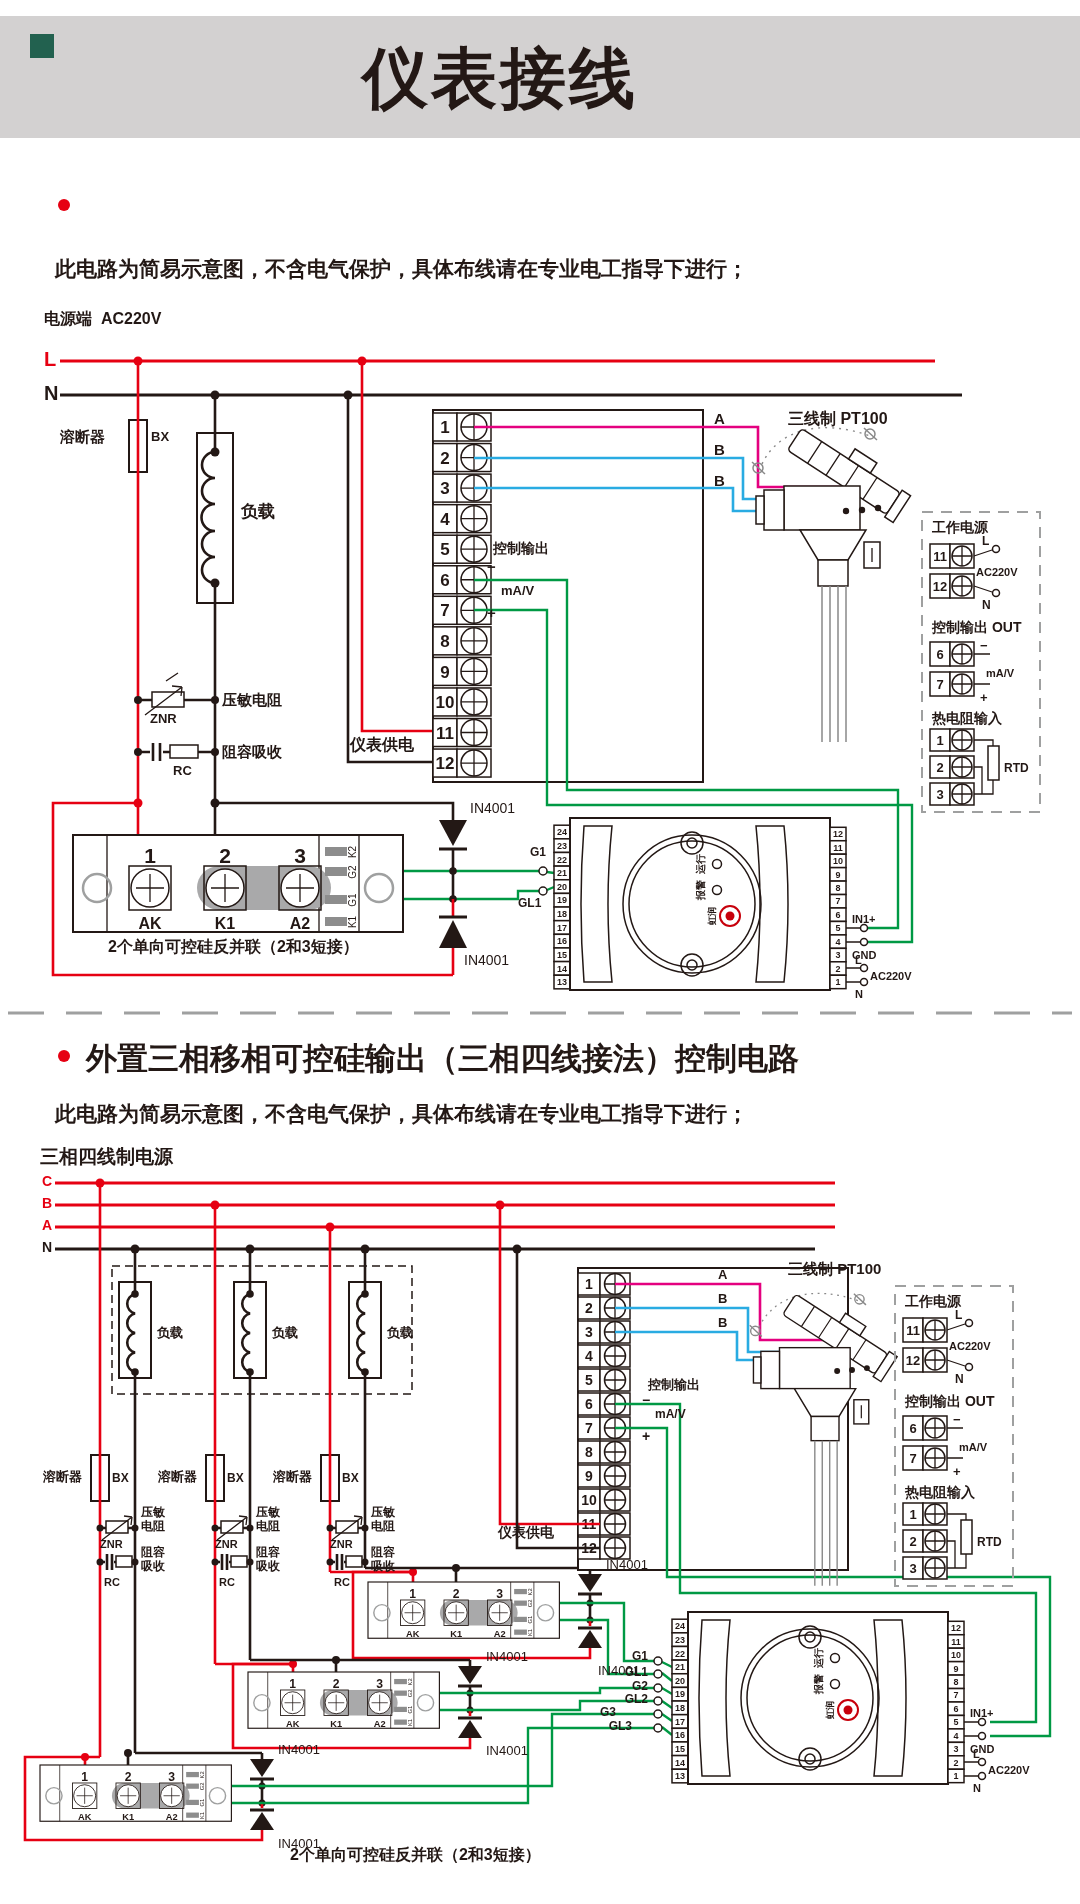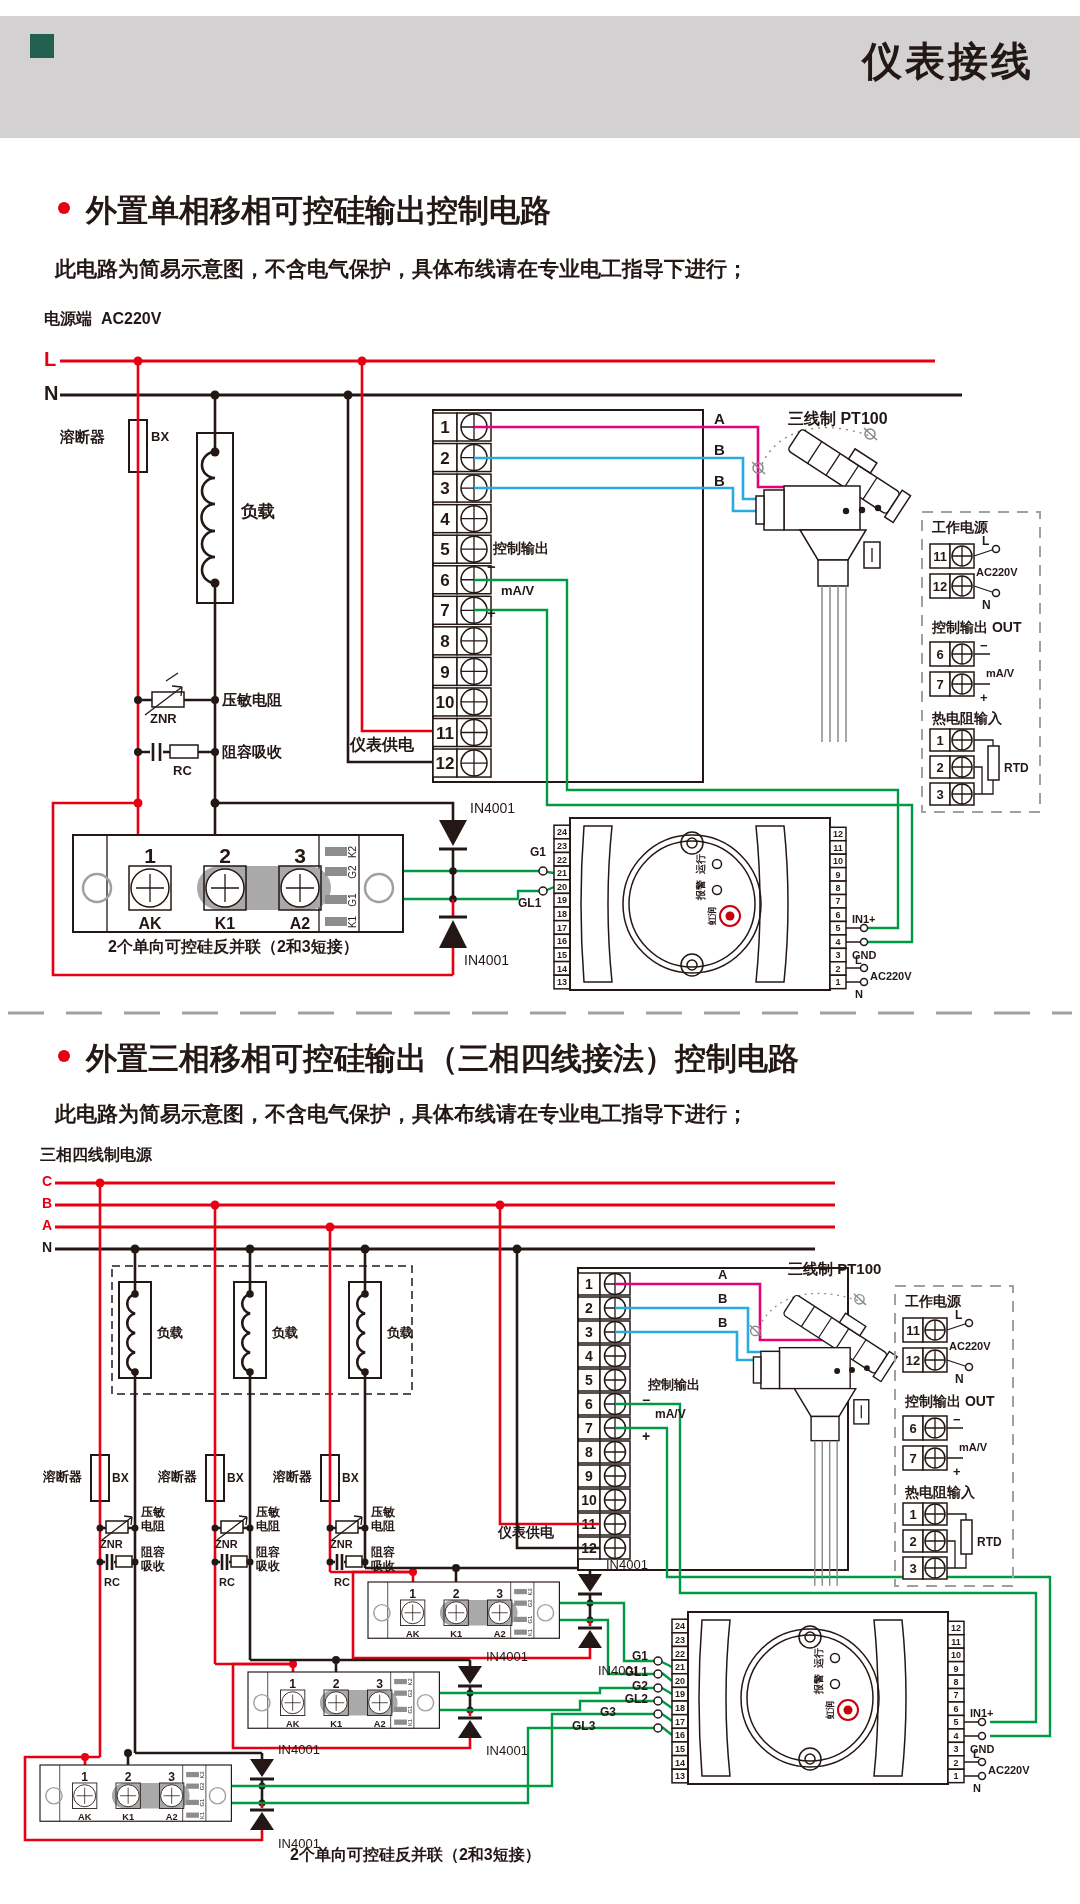--- a/index.html
+++ b/index.html
@@ -4,21 +4,21 @@
 <style>
   html,body{margin:0;padding:0;background:#fff;}
   #page{position:relative;width:1080px;height:1904px;background:#fff;overflow:hidden;
         font-family:"Liberation Sans","DejaVu Sans",sans-serif;color:#231815;}
   svg{position:absolute;left:0;top:0;z-index:1;}
   .lbl{position:absolute;z-index:2;font-weight:bold;white-space:nowrap;color:#231815;line-height:1.15;}
   .red{color:#e60012;}
   .wrap{white-space:normal;}
   .banner{position:absolute;left:0;top:16px;width:1080px;height:122px;background:#d3d1d1;z-index:2;}
   .banner-sq{position:absolute;left:30px;top:18px;width:24px;height:24px;background:#22614f;}
-  .banner-title{position:absolute;top:18px;left:0;width:1000px;text-align:right;font-size:40px;font-weight:bold;letter-spacing:3px;color:#231815;margin-left:34px;}
+  .banner-title{position:absolute;top:18px;left:0;width:1000px;text-align:center;font-size:66px;font-weight:bold;letter-spacing:3px;color:#231815;}
   .banner-sub{position:absolute;top:84px;left:0;width:1000px;text-align:center;font-size:24px;color:#231815;}
   .sec-head{position:absolute;z-index:2;font-size:31px;font-weight:bold;}
   .bullet{display:inline-block;width:12px;height:12px;border-radius:50%;background:#e60012;margin-right:16px;vertical-align:7px;}
   .note{position:absolute;z-index:2;font-size:21px;font-weight:bold;}
   
   .w-red{stroke:#e60012;stroke-width:2.6;fill:none;}
   .w-blk{stroke:#231815;stroke-width:2.6;fill:none;}
   .w-grn{stroke:#009944;stroke-width:2.4;fill:none;}
   .w-blu{stroke:#29abe2;stroke-width:2.6;fill:none;}
   .w-mag{stroke:#e4007f;stroke-width:2.6;fill:none;}
@@ -619,21 +619,21 @@
       <use href="#meter" xlink:href="#meter" transform="translate(672,1612)"></use>
       <use href="#panel" xlink:href="#panel" transform="translate(895,1286)"></use>
     </g>
   </svg>
 
   <div class="banner">
     <div class="banner-sq"></div>
     <div class="banner-title">仪表接线</div>
   </div>
 
-  <div class="sec-head" style="left:58px;top:190px;"><span class="bullet"></span><span>外置单相移相可控硅输出控制电路</span></div>
+  <div class="sec-head" style="left:58px;top:190px;"><span class="bullet"></span></div>
   <div class="note" style="left:55px;top:255px;">此电路为简易示意图，不含电气保护，具体布线请在专业电工指导下进行；</div>
   <div class="lbl" style="left:44px;top:310px;font-size:16px;"><span>电源端</span>&nbsp;&nbsp;<span>AC220V</span></div>
   <div class="lbl red" style="left:44px;top:348px;font-size:20px;">L</div>
   <div class="lbl" style="left:44px;top:382px;font-size:20px;">N</div>
   <div class="lbl" style="left:60px;top:428px;font-size:15px;">溶断器</div>
   <div class="lbl" style="left:151px;top:430px;font-size:13px;">BX</div>
   <div class="lbl" style="left:241px;top:502px;font-size:17px;">负载</div>
   <div class="lbl" style="left:222px;top:691px;font-size:15px;">压敏电阻</div>
   <div class="lbl" style="left:150px;top:712px;font-size:13px;">ZNR</div>
   <div class="lbl" style="left:222px;top:743px;font-size:15px;">阻容吸收</div>
@@ -648,21 +648,21 @@
   <div class="lbl" style="left:714px;top:472px;font-size:15px;">B</div>
   <div class="lbl" style="left:788px;top:410px;font-size:16px;">三线制 PT100</div>
   <div class="lbl" style="left:530px;top:846px;font-size:12px;">G1</div>
   <div class="lbl" style="left:518px;top:897px;font-size:12px;">GL1</div>
   <div class="lbl" style="left:470px;top:800px;font-size:14px;font-weight:normal;">IN4001</div>
   <div class="lbl" style="left:464px;top:952px;font-size:14px;font-weight:normal;">IN4001</div>
   <div class="lbl" style="left:108px;top:938px;font-size:16px;">2个单向可控硅反并联（2和3短接）</div>
 
   <div class="sec-head" style="left:58px;top:1038px;"><span class="bullet"></span><span>外置三相移相可控硅输出（三相四线接法）控制电路</span></div>
   <div class="note" style="left:55px;top:1100px;">此电路为简易示意图，不含电气保护，具体布线请在专业电工指导下进行；</div>
-  <div class="lbl" style="left:40px;top:1146px;font-size:16px;">三相四线制电源</div>
+  <div class="lbl" style="left:40px;top:1146px;font-size:19px;">三相四线制电源</div>
   <div class="lbl red" style="left:42px;top:1173px;font-size:14px;">C</div>
   <div class="lbl red" style="left:42px;top:1195px;font-size:14px;">B</div>
   <div class="lbl red" style="left:42px;top:1217px;font-size:14px;">A</div>
   <div class="lbl" style="left:42px;top:1239px;font-size:14px;">N</div>
   <div class="lbl" style="left:157px;top:1326px;font-size:13px;">负载</div>
   <div class="lbl" style="left:272px;top:1326px;font-size:13px;">负载</div>
   <div class="lbl" style="left:387px;top:1326px;font-size:13px;">负载</div>
   <div class="lbl" style="left:43px;top:1470px;font-size:13px;">溶断器</div>
   <div class="lbl" style="left:158px;top:1470px;font-size:13px;">溶断器</div>
   <div class="lbl" style="left:273px;top:1470px;font-size:13px;">溶断器</div>
@@ -688,21 +688,21 @@
   <div class="lbl" style="left:642px;top:1428px;font-size:14px;">+</div>
   <div class="lbl" style="left:718px;top:1268px;font-size:13px;">A</div>
   <div class="lbl" style="left:718px;top:1292px;font-size:13px;">B</div>
   <div class="lbl" style="left:718px;top:1316px;font-size:13px;">B</div>
   <div class="lbl" style="left:788px;top:1260px;font-size:15px;">三线制 PT100</div>
   <div class="lbl" style="left:600px;width:48px;text-align:right;top:1650px;font-size:12px;">G1</div>
   <div class="lbl" style="left:600px;width:48px;text-align:right;top:1666px;font-size:12px;">GL1</div>
   <div class="lbl" style="left:600px;width:48px;text-align:right;top:1680px;font-size:12px;">G2</div>
   <div class="lbl" style="left:600px;width:48px;text-align:right;top:1693px;font-size:12px;">GL2</div>
   <div class="lbl" style="left:600px;width:48px;text-align:left;top:1706px;font-size:12px;">G3</div>
-  <div class="lbl" style="left:572px;width:48px;top:1720px;font-size:12px;">GL3</div>
+  <div class="lbl" style="left:584px;width:48px;text-align:right;top:1720px;font-size:12px;">GL3</div>
   <div class="lbl" style="left:606px;top:1558px;font-size:13px;font-weight:normal;">IN4001</div>
   <div class="lbl" style="left:598px;top:1664px;font-size:13px;font-weight:normal;">IN4001</div>
   <div class="lbl" style="left:486px;top:1650px;font-size:13px;font-weight:normal;">IN4001</div>
   <div class="lbl" style="left:486px;top:1744px;font-size:13px;font-weight:normal;">IN4001</div>
   <div class="lbl" style="left:278px;top:1743px;font-size:13px;font-weight:normal;">IN4001</div>
   <div class="lbl" style="left:278px;top:1837px;font-size:13px;font-weight:normal;">IN4001</div>
   <div class="lbl" style="left:290px;top:1846px;font-size:16px;">2个单向可控硅反并联（2和3短接）</div>
 </div>
 
 </body></html>

